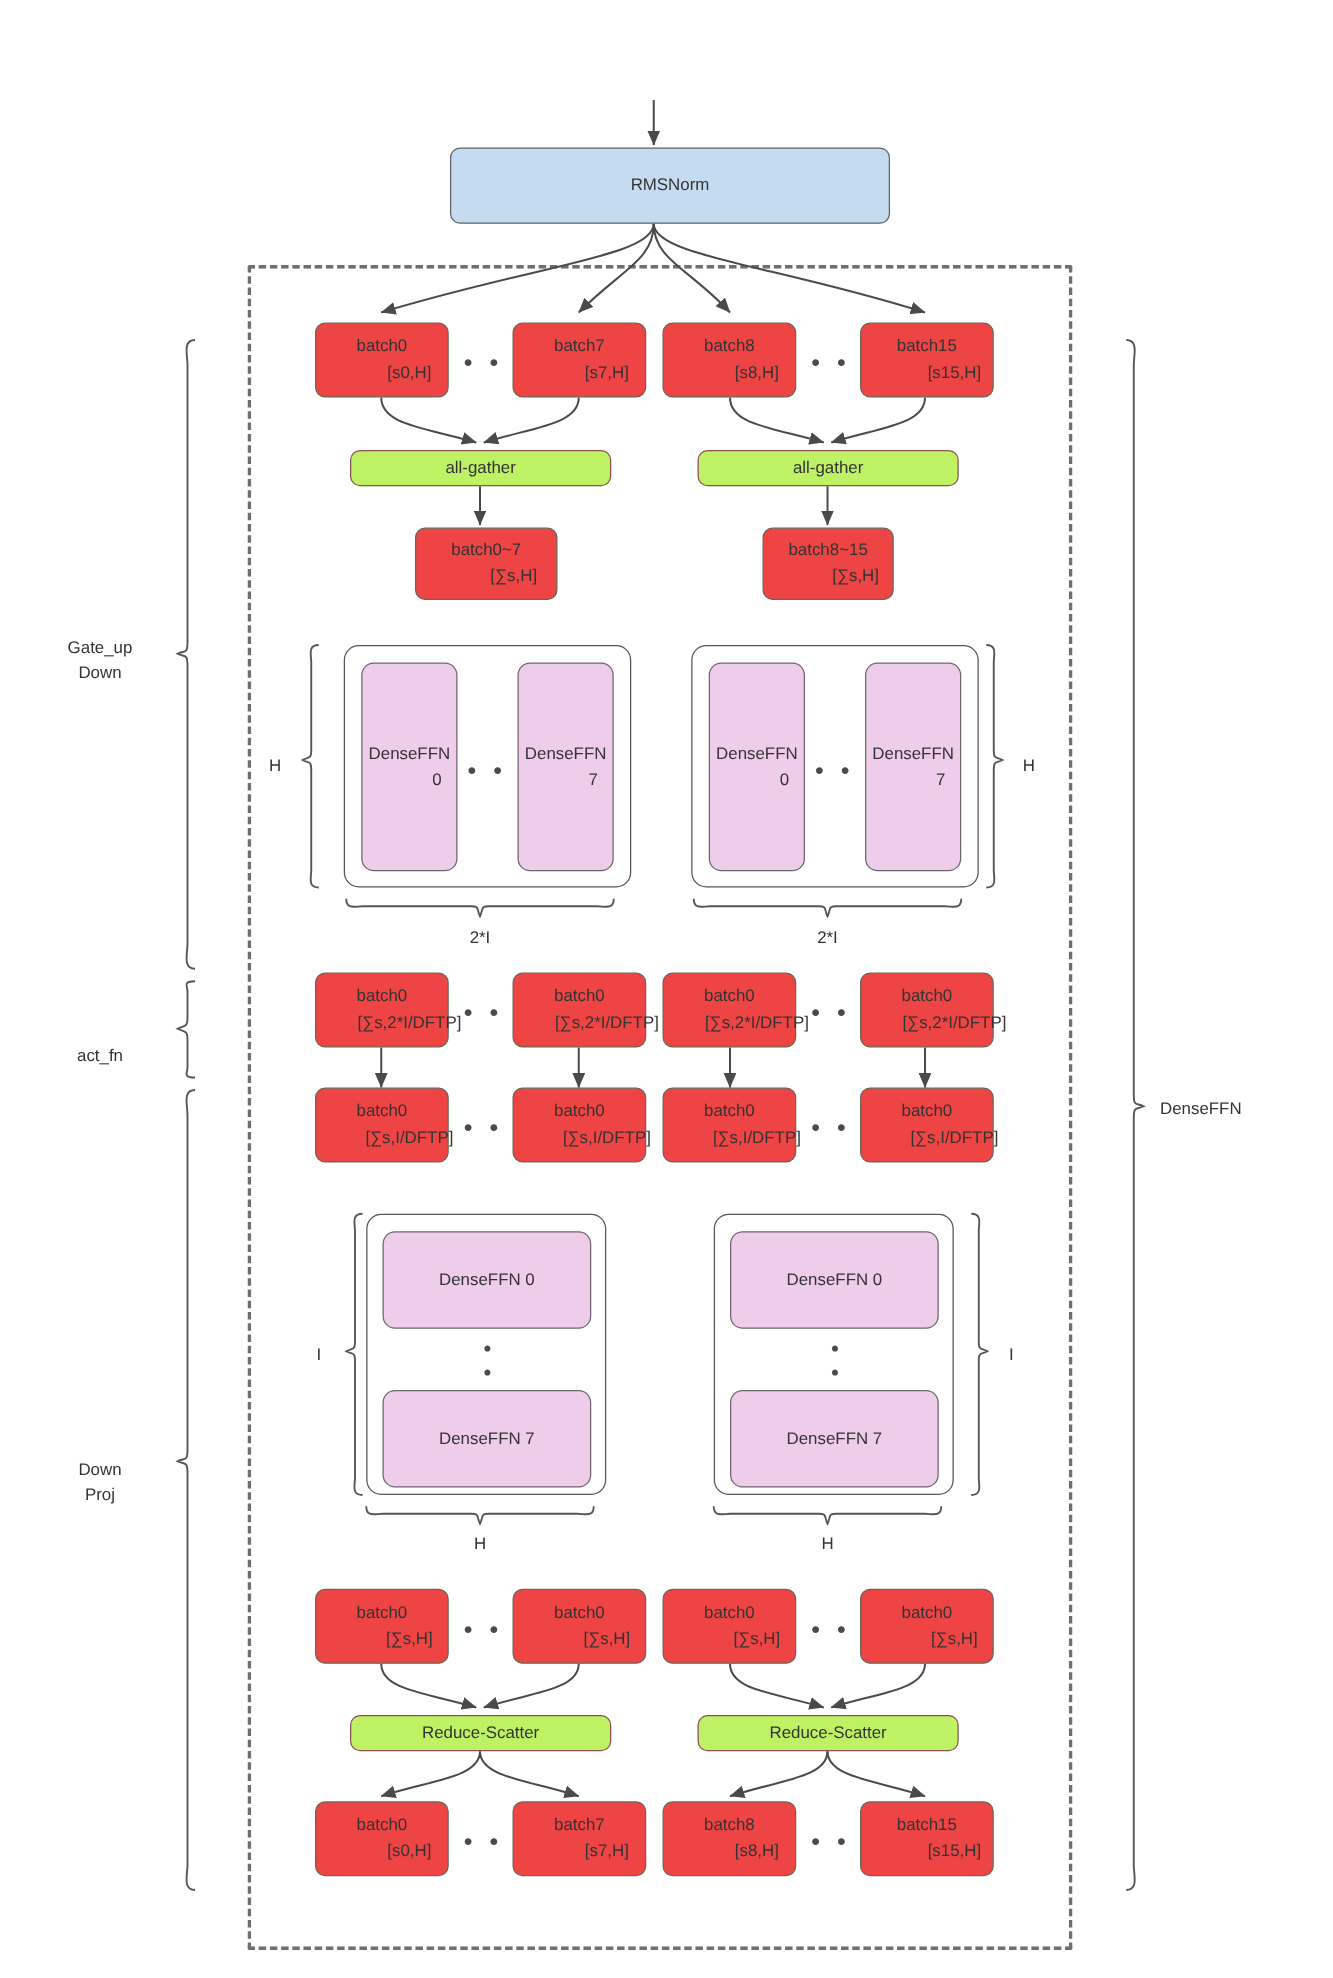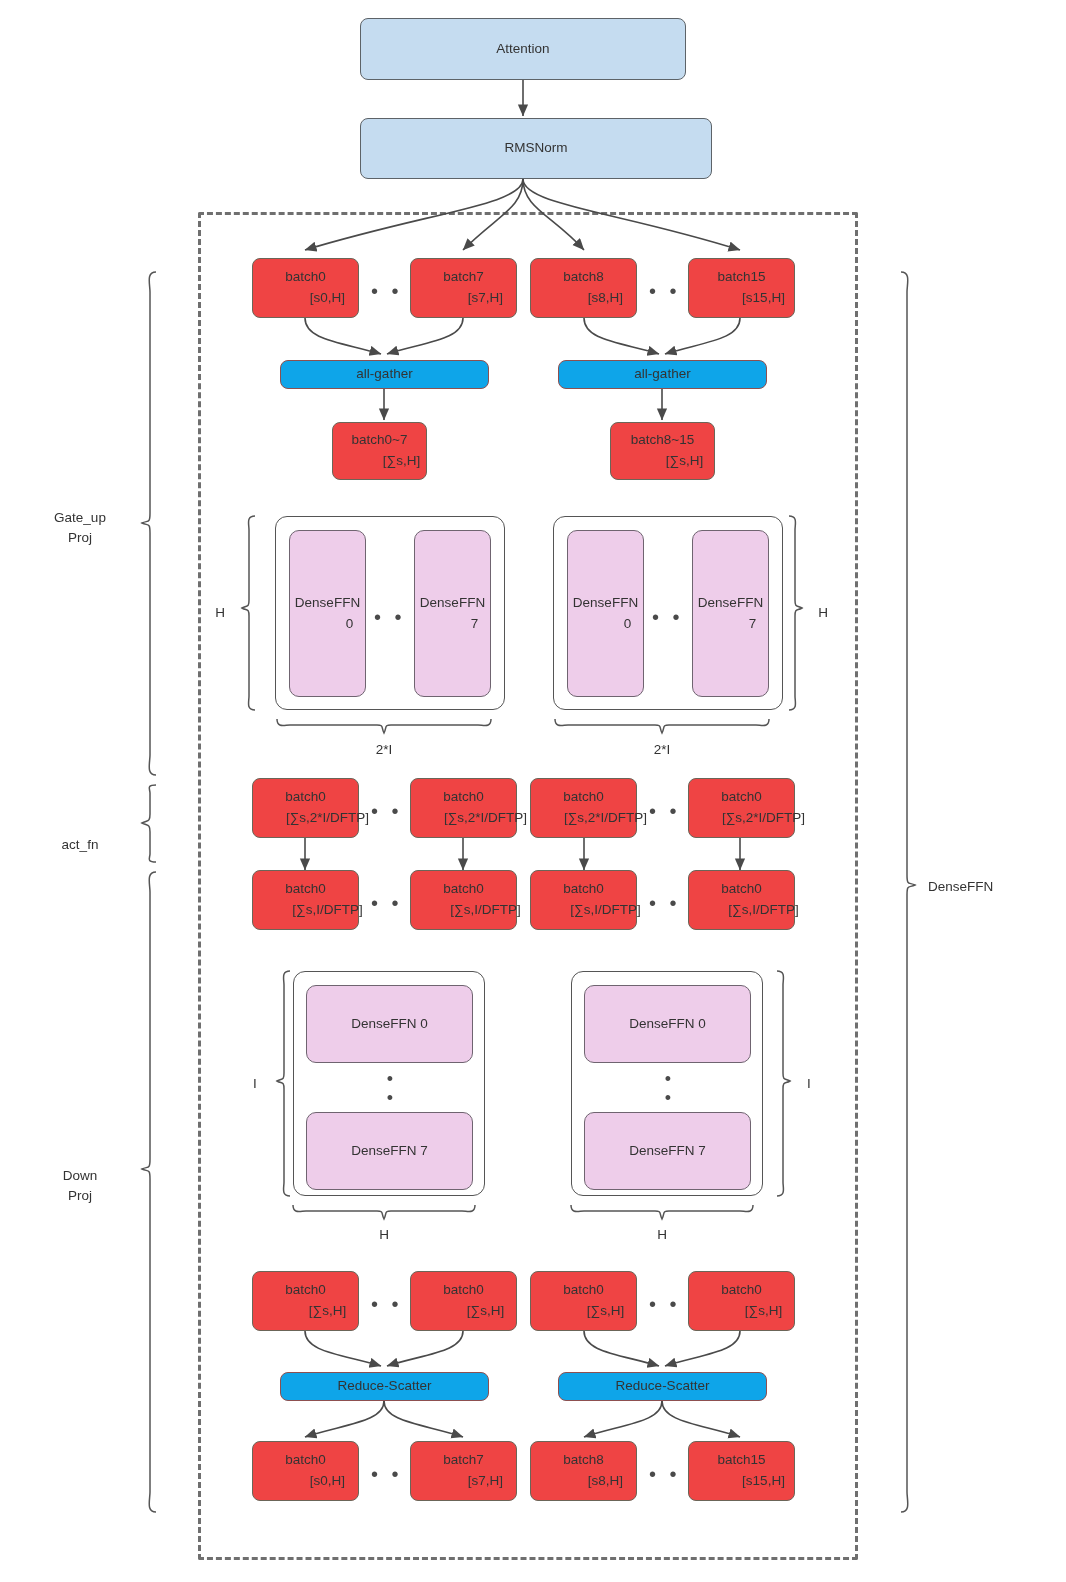--- a/index.html
+++ b/index.html
@@ -25,21 +25,21 @@
     align-items:center;
     justify-content:center;
     text-align:center;
     font-size:13.5px;
     line-height:1.55;
     color:#333333;
   }
   .node .l2{display:block;margin-left:44px;}
   .blue{background:#c5dcf0;border-color:#5d6368;}
   .tan{background:#ef4444;border-color:#6b6558;}
-  .red{background:#0ea5e9;border-color:#8d5050;}
+  .red{background:#bef264;border-color:#8d5050;}
   .pink{background:#eecdea;border-color:#6f6470;}
   .plain{background:#ffffff;border-color:#555555;border-width:1.4px;}
   .dots{
     position:absolute;
     font-size:20px;
     letter-spacing:4px;
     color:#4a4a4a;
     line-height:1;
     white-space:nowrap;
   }
@@ -146,29 +146,26 @@
       <path d="M290,971 C281,971 284,979 284,985 L284,1073 C284,1081 282,1078 277,1081 C282,1084 284,1081 284,1089 L284,1182 C284,1188 281,1196 290,1196"></path>
 
       <path d="M293,1205 C293,1214 300,1211 306,1211 L377,1211 C384,1211 381,1213 384,1219 C387,1213 384,1211 391,1211 L462,1211 C468,1211 475,1214 475,1205"></path>
 
       <path d="M777,971 C786,971 783,979 783,985 L783,1073 C783,1081 785,1078 790,1081 C785,1084 783,1081 783,1089 L783,1182 C783,1188 786,1196 777,1196"></path>
 
       <path d="M571,1205 C571,1214 578,1211 584,1211 L655,1211 C662,1211 659,1213 662,1219 C665,1213 662,1211 669,1211 L740,1211 C746,1211 753,1214 753,1205"></path>
     </g>
   </svg>
 
-  <div class="node blue" style="left:360px; top:18px; width:326px; height:62px;">
-    <span>Attention</span>
-  </div>
   <div class="node blue" style="left:360px; top:118px; width:352px; height:61px;">
     <span>RMSNorm</span>
   </div>
 
   <div class="label" style="left:30px; top:508px; width:100px;">Gate_up
-Proj</div>
+Down</div>
   <div class="label" style="left:30px; top:835px; width:100px;">act_fn</div>
   <div class="label" style="left:30px; top:1166px; width:100px;">Down
 Proj</div>
   <div class="label" style="left:928px; top:877px; width:120px; text-align:left;">DenseFFN</div>
 
   <div class="node tan" style="left:252px; top:258px; width:107px; height:60px;">
     <span>batch0</span>
     <span class="l2">[s0,H]</span>
   </div>
   <div class="dots" style="left:371px; top:281px;">• • •</div>
@@ -186,21 +183,21 @@
     <span class="l2">[s15,H]</span>
   </div>
 
   <div class="node red" style="left:280px; top:360px; width:209px; height:29px;">
     <span>all-gather</span>
   </div>
   <div class="node red" style="left:558px; top:360px; width:209px; height:29px;">
     <span>all-gather</span>
   </div>
 
-  <div class="node tan" style="left:332px; top:422px; width:95px; height:58px;align-items:center;">
+  <div class="node tan" style="left:332px; top:422px; width:114px; height:58px;align-items:center;">
     <span>batch0~7</span>
     <span class="l2">[∑s,H]</span>
   </div>
   <div class="node tan" style="left:610px; top:422px; width:105px; height:58px;">
     <span>batch8~15</span>
     <span class="l2">[∑s,H]</span>
   </div>
 
   <div class="node plain" style="left:275px; top:516px; width:230px; height:194px; border-radius:12px;"></div>
   <div class="node pink" style="left:289px; top:530px; width:77px; height:167px; border-radius:10px;">

